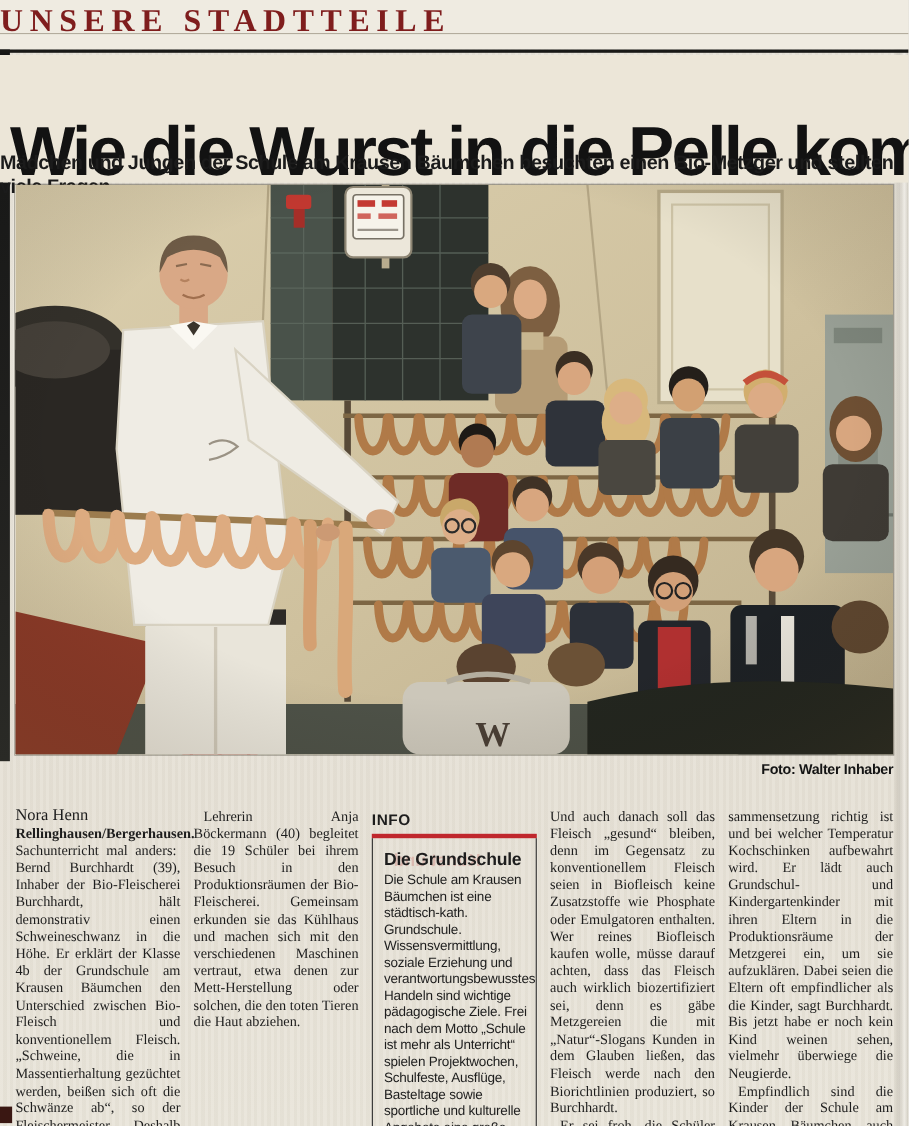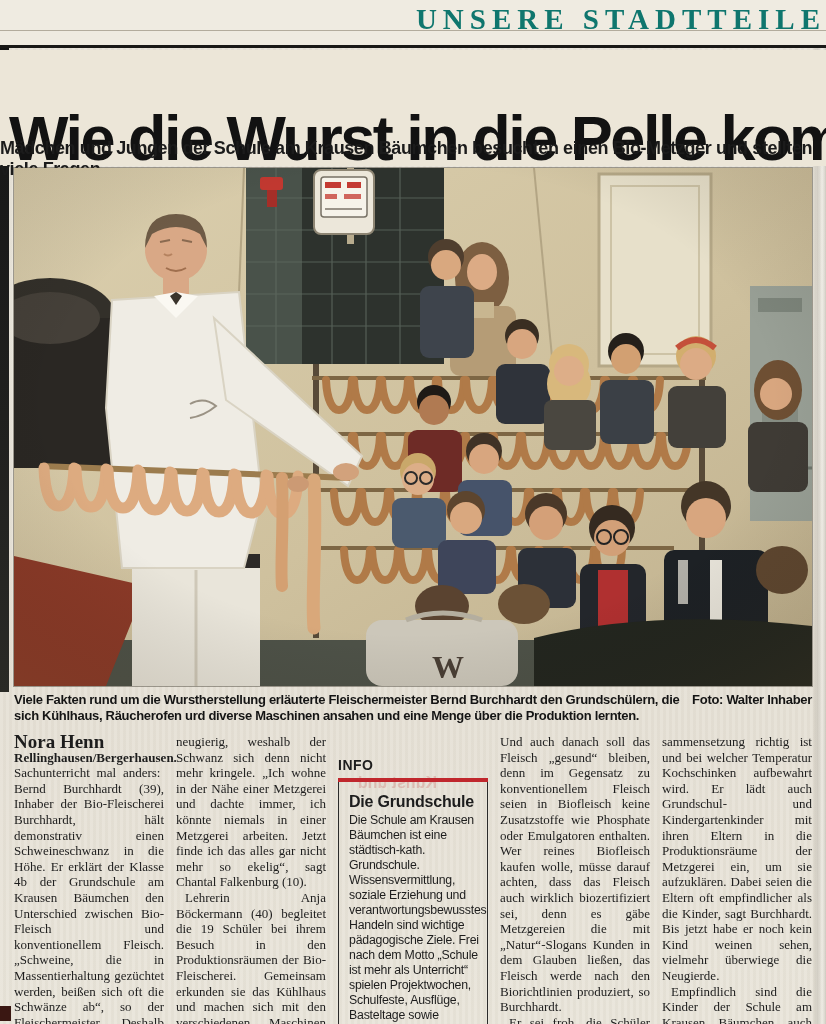--- a/index.html
+++ b/index.html
@@ -18,50 +18,50 @@
   .fold-right{position:absolute;right:0;top:0;width:14px;height:100%;
     background:linear-gradient(90deg,rgba(0,0,0,0) 0,rgba(140,135,125,.25) 40%,rgba(255,255,255,.3) 70%,rgba(120,115,105,.2) 100%);}
   .ghost{position:absolute;transform:scaleX(-1);font-family:"Liberation Sans",sans-serif;
     font-weight:bold;pointer-events:none;filter:blur(.6px);}
   .ghost-top{left:260px;top:96px;font-size:17px;color:rgba(100,100,115,.18);}
   .ghost-mid{left:358px;top:774px;font-size:16px;color:rgba(190,60,55,.22);}
 
   
   .mast-thinline{position:absolute;top:30px;left:0;width:100%;height:1px;background:#b3ac9d;}
   .mast-heavyline{position:absolute;top:45px;left:0;width:100%;height:3px;background:#191917;}
-  .masthead{position:absolute;top:3px;left:0;width:100%;text-align:right;
+  .masthead{position:absolute;top:3px;left:0;width:100%;text-align:left;
     font-family:"Liberation Serif",serif;font-weight:bold;font-size:29px;letter-spacing:6px;
-    color:#0f766e;}
+    color:#7f1d1d;}
   .mast-bg{position:absolute;top:0;left:0;width:100%;height:45px;background:#efebe1;}
 
   .head-block{position:absolute;top:50px;left:0;width:100%;height:116px;background:#ece6d8;}
   .headline{position:absolute;top:60px;left:9px;width:812px;
     font-family:"Liberation Sans",sans-serif;font-weight:bold;font-size:63px;
     letter-spacing:-2.5px;color:#121212;white-space:nowrap;}
   .subhead{position:absolute;top:138px;left:0;width:100%;text-align:left;
     font-family:"Liberation Sans",sans-serif;font-weight:bold;font-size:18px;
     letter-spacing:-0.4px;color:#1b1b1b;}
 
   .photo{position:absolute;top:168px;left:14px;width:798px;height:518px;
     box-shadow:0 0 0 1px rgba(60,55,45,.45);}
   .caption{position:absolute;top:692px;left:14px;width:798px;
     font-family:"Liberation Sans",sans-serif;font-weight:bold;font-size:13px;
     line-height:16px;letter-spacing:-0.3px;color:#141414;}
   .caption .credit{float:right;}
 
   .columns{position:absolute;top:734px;left:14px;width:798px;display:flex;gap:12px;}
   .col{width:150px;font-size:13px;line-height:15.6px;text-align:justify;}
-  .byline{font-weight:bold;font-size:19px;margin:0 0 14px 0;text-align:left;}
+  .byline{font-weight:normal;font-size:15px;margin:0 0 14px 0;text-align:left;}
   .col p{margin:0;}
   .col p.ind{text-indent:9px;}
   .lead{font-weight:bold;}
 
   
   .info-kicker{font-family:"Liberation Sans",sans-serif;font-weight:bold;font-size:14px;
-    letter-spacing:.5px;margin:24px 0 4px 0;text-align:left;}
+    letter-spacing:.5px;margin:4px 0 4px 0;text-align:left;}
   .info-rule{height:4px;background:#c0272d;margin:0 0 0 0;}
   .info-box{border-left:1.3px solid #2b2b2b;border-right:1.3px solid #2b2b2b;
     border-bottom:1.3px solid #2b2b2b;padding:10px 8px 12px 10px;
     font-family:"Liberation Sans",sans-serif;font-size:12.3px;line-height:15px;
     text-align:left;letter-spacing:-0.2px;}
   .info-title{font-weight:bold;font-size:16px;margin:2px 0 4px 0;}
 </style>
 </head>
 <body>
 
@@ -346,31 +346,29 @@
     </g>
     <path d="M520,470 Q640,440 798,458 L798,518 L520,518 Z" fill="#23261f"></path>
   </g>
 
   <rect x="0" y="0" width="798" height="518" fill="url(#vign)"></rect>
 </svg>
 </div>
 
 <div class="caption">
   <span class="credit">Foto: Walter Inhaber</span>
-  <span>Viele Fakten rund um die Wurstherstellung erläuterte Fleischermeister Bernd Burchhardt den Grundschülern, die sich Kühlhaus, Räucherofen urd diverse Maschinen ansahen und eine Menge über die Produktion lernten.</span>
 </div>
 
 <div class="columns">
   <div class="col">
     <p class="byline">Nora Henn</p>
     <p><span class="lead">Rellinghausen/Bergerhausen.</span><span> Sachunterricht mal anders: Bernd Burchhardt (39), Inhaber der Bio-Fleischerei Burchhardt, hält demonstrativ einen Schweineschwanz in die Höhe. Er erklärt der Klasse 4b der Grundschule am Krausen Bäumchen den Unterschied zwischen Bio-Fleisch und konventionellem Fleisch. „Schweine, die in Massentierhaltung gezüchtet werden, beißen sich oft die Schwänze ab“, so der Fleischermeister. Deshalb achte er bei seinen Tieren darauf, dass sie noch gut bestückt seien.</span></p>
 
   </div>
   <div class="col">
-    <p>neugierig, weshalb der Schwanz sich denn nicht mehr kringele. „Ich wohne in der Nähe einer Metzgerei und dachte immer, ich könnte niemals in einer Metzgerei arbeiten. Jetzt finde ich das alles gar nicht mehr so ekelig“, sagt Chantal Falkenburg (10).</p>
     <p class="ind">Lehrerin Anja Böckermann (40) begleitet die 19 Schüler bei ihrem Besuch in den Produktionsräumen der Bio-Fleischerei. Gemeinsam erkunden sie das Kühlhaus und machen sich mit den verschiedenen Maschinen vertraut, etwa denen zur Mett-Herstellung oder solchen, die den toten Tieren die Haut abziehen.</p>
 
   </div>
   <div class="col">
     <div class="info-kicker">INFO</div>
     <div class="info-rule"></div>
     <div class="info-box">
       <div class="info-title">Die Grundschule</div>
       <div>Die Schule am Krausen Bäumchen ist eine städtisch-kath. Grundschule. Wissensvermittlung, soziale Erziehung und verantwortungsbewusstes Handeln sind wichtige pädagogische Ziele. Frei nach dem Motto „Schule ist mehr als Unterricht“ spielen Projektwochen, Schulfeste, Ausflüge, Basteltage sowie sportliche und kulturelle Angebote eine große Rolle.</div>
     </div>

